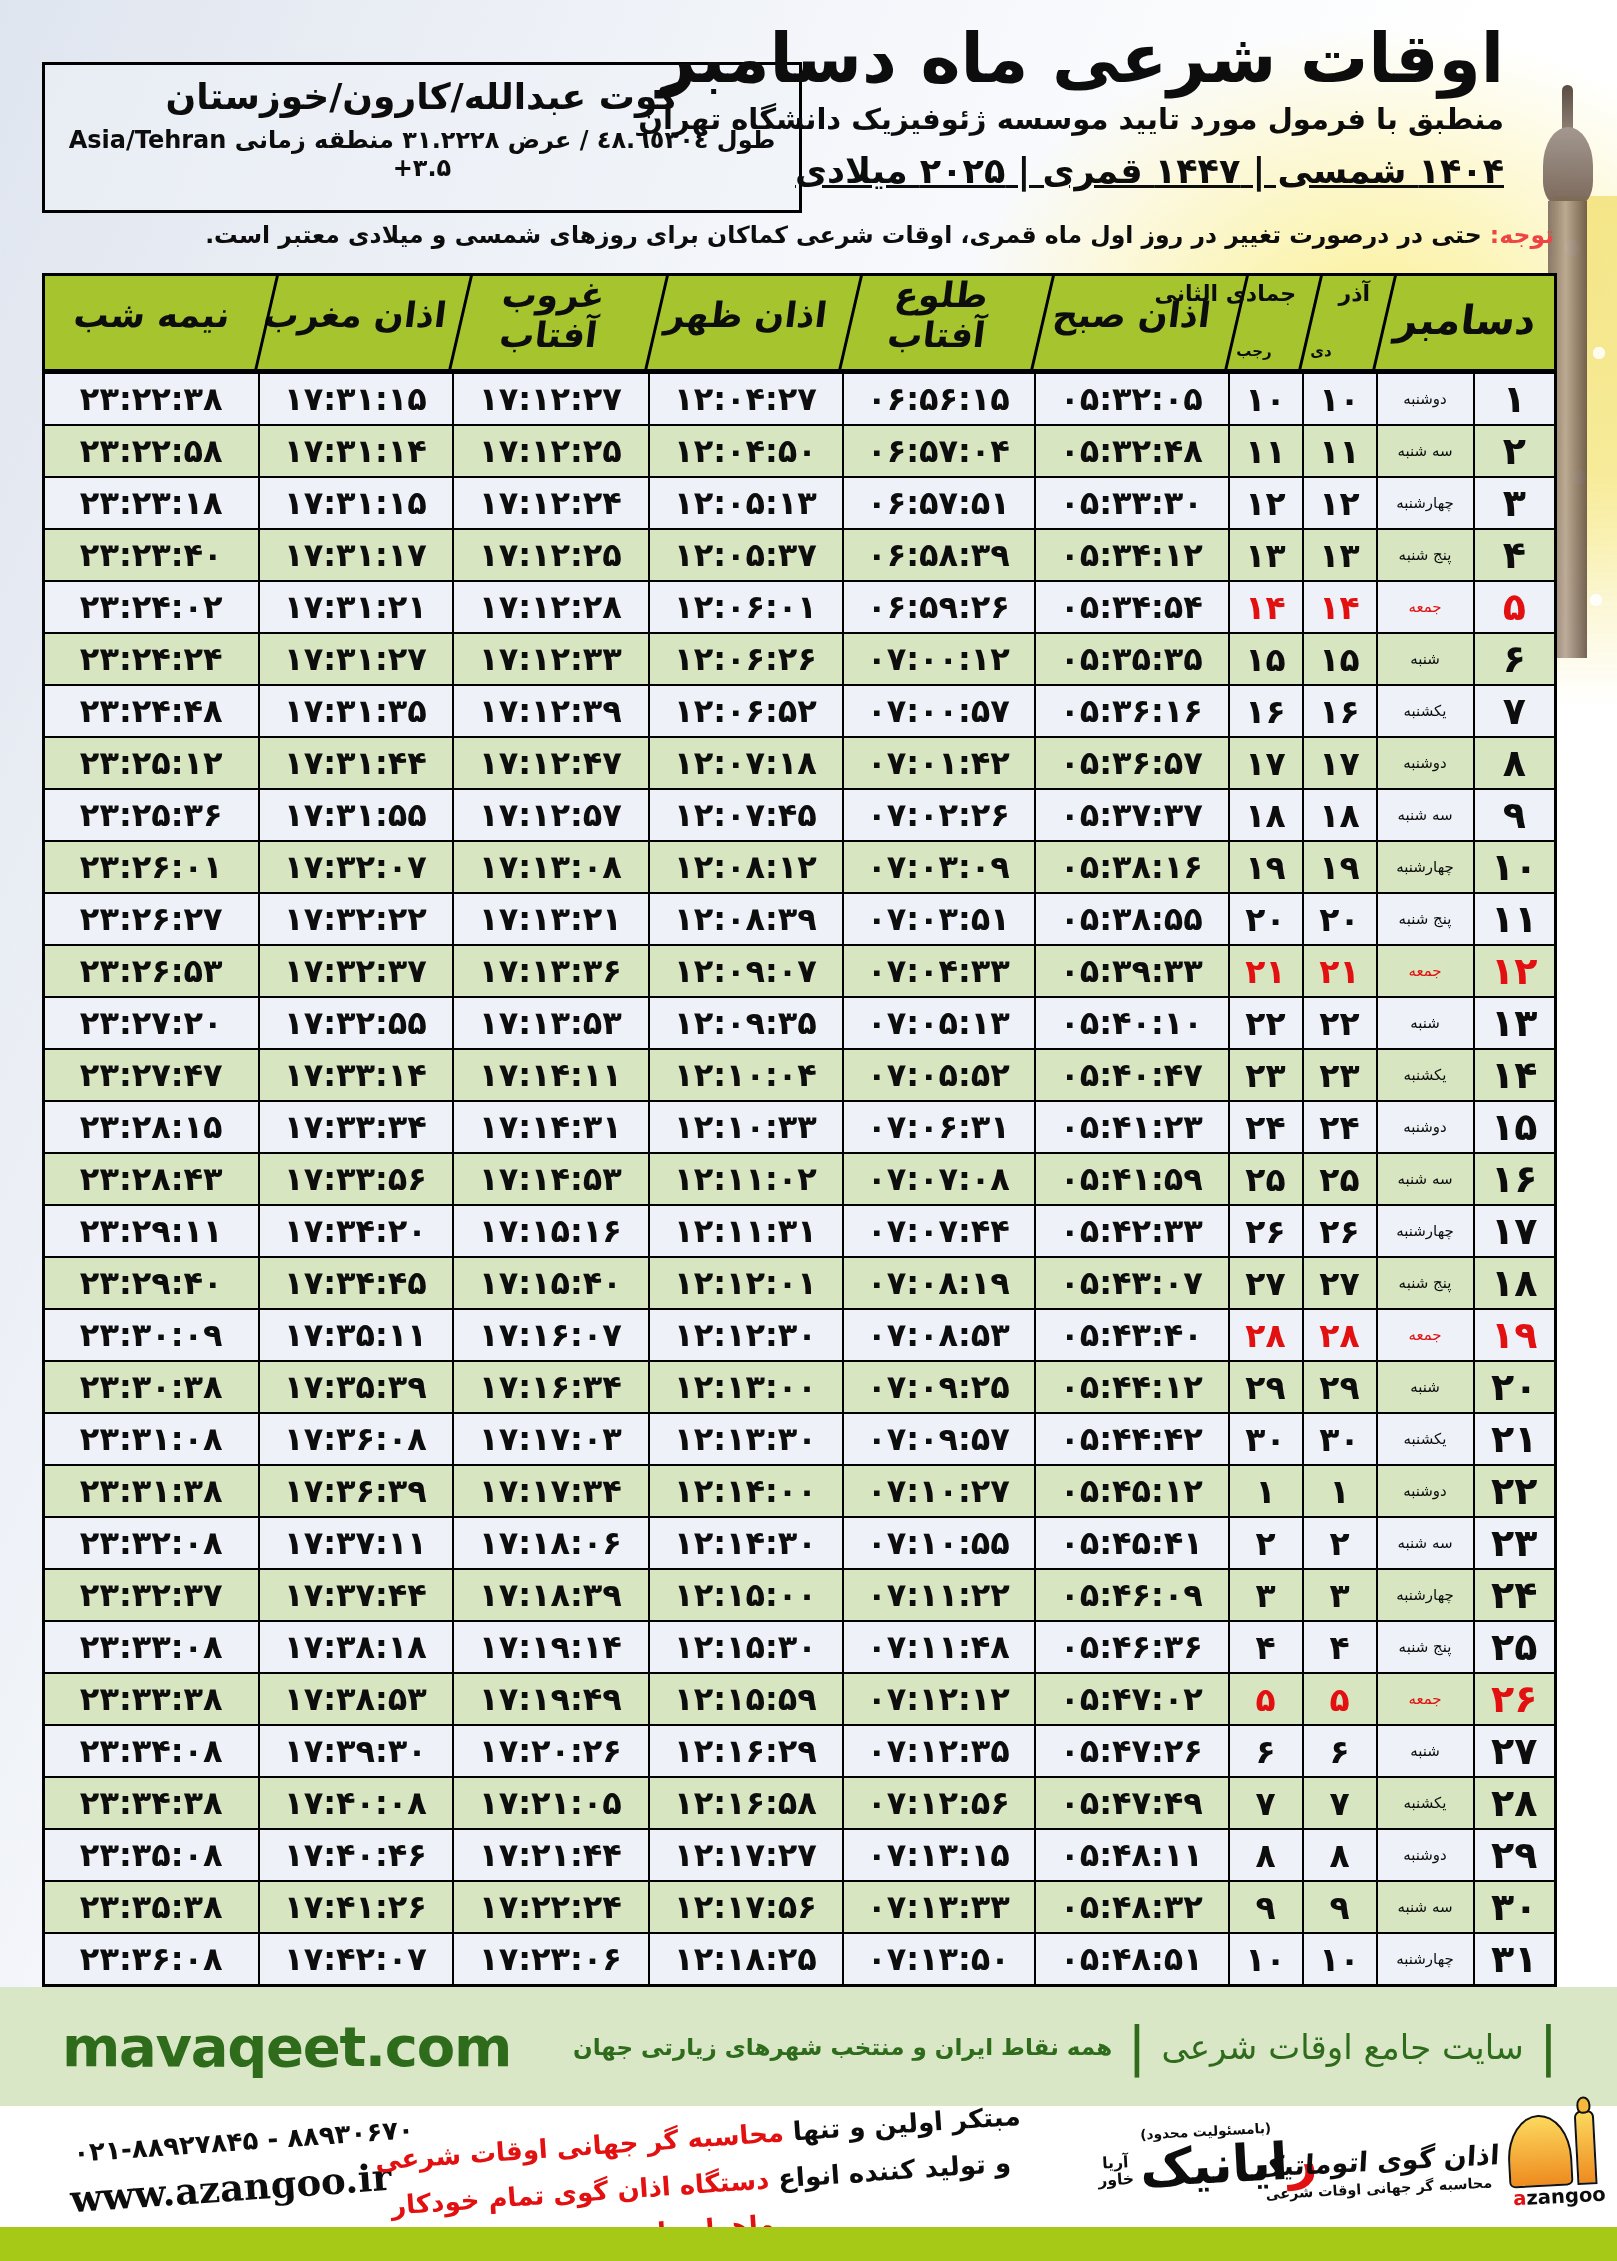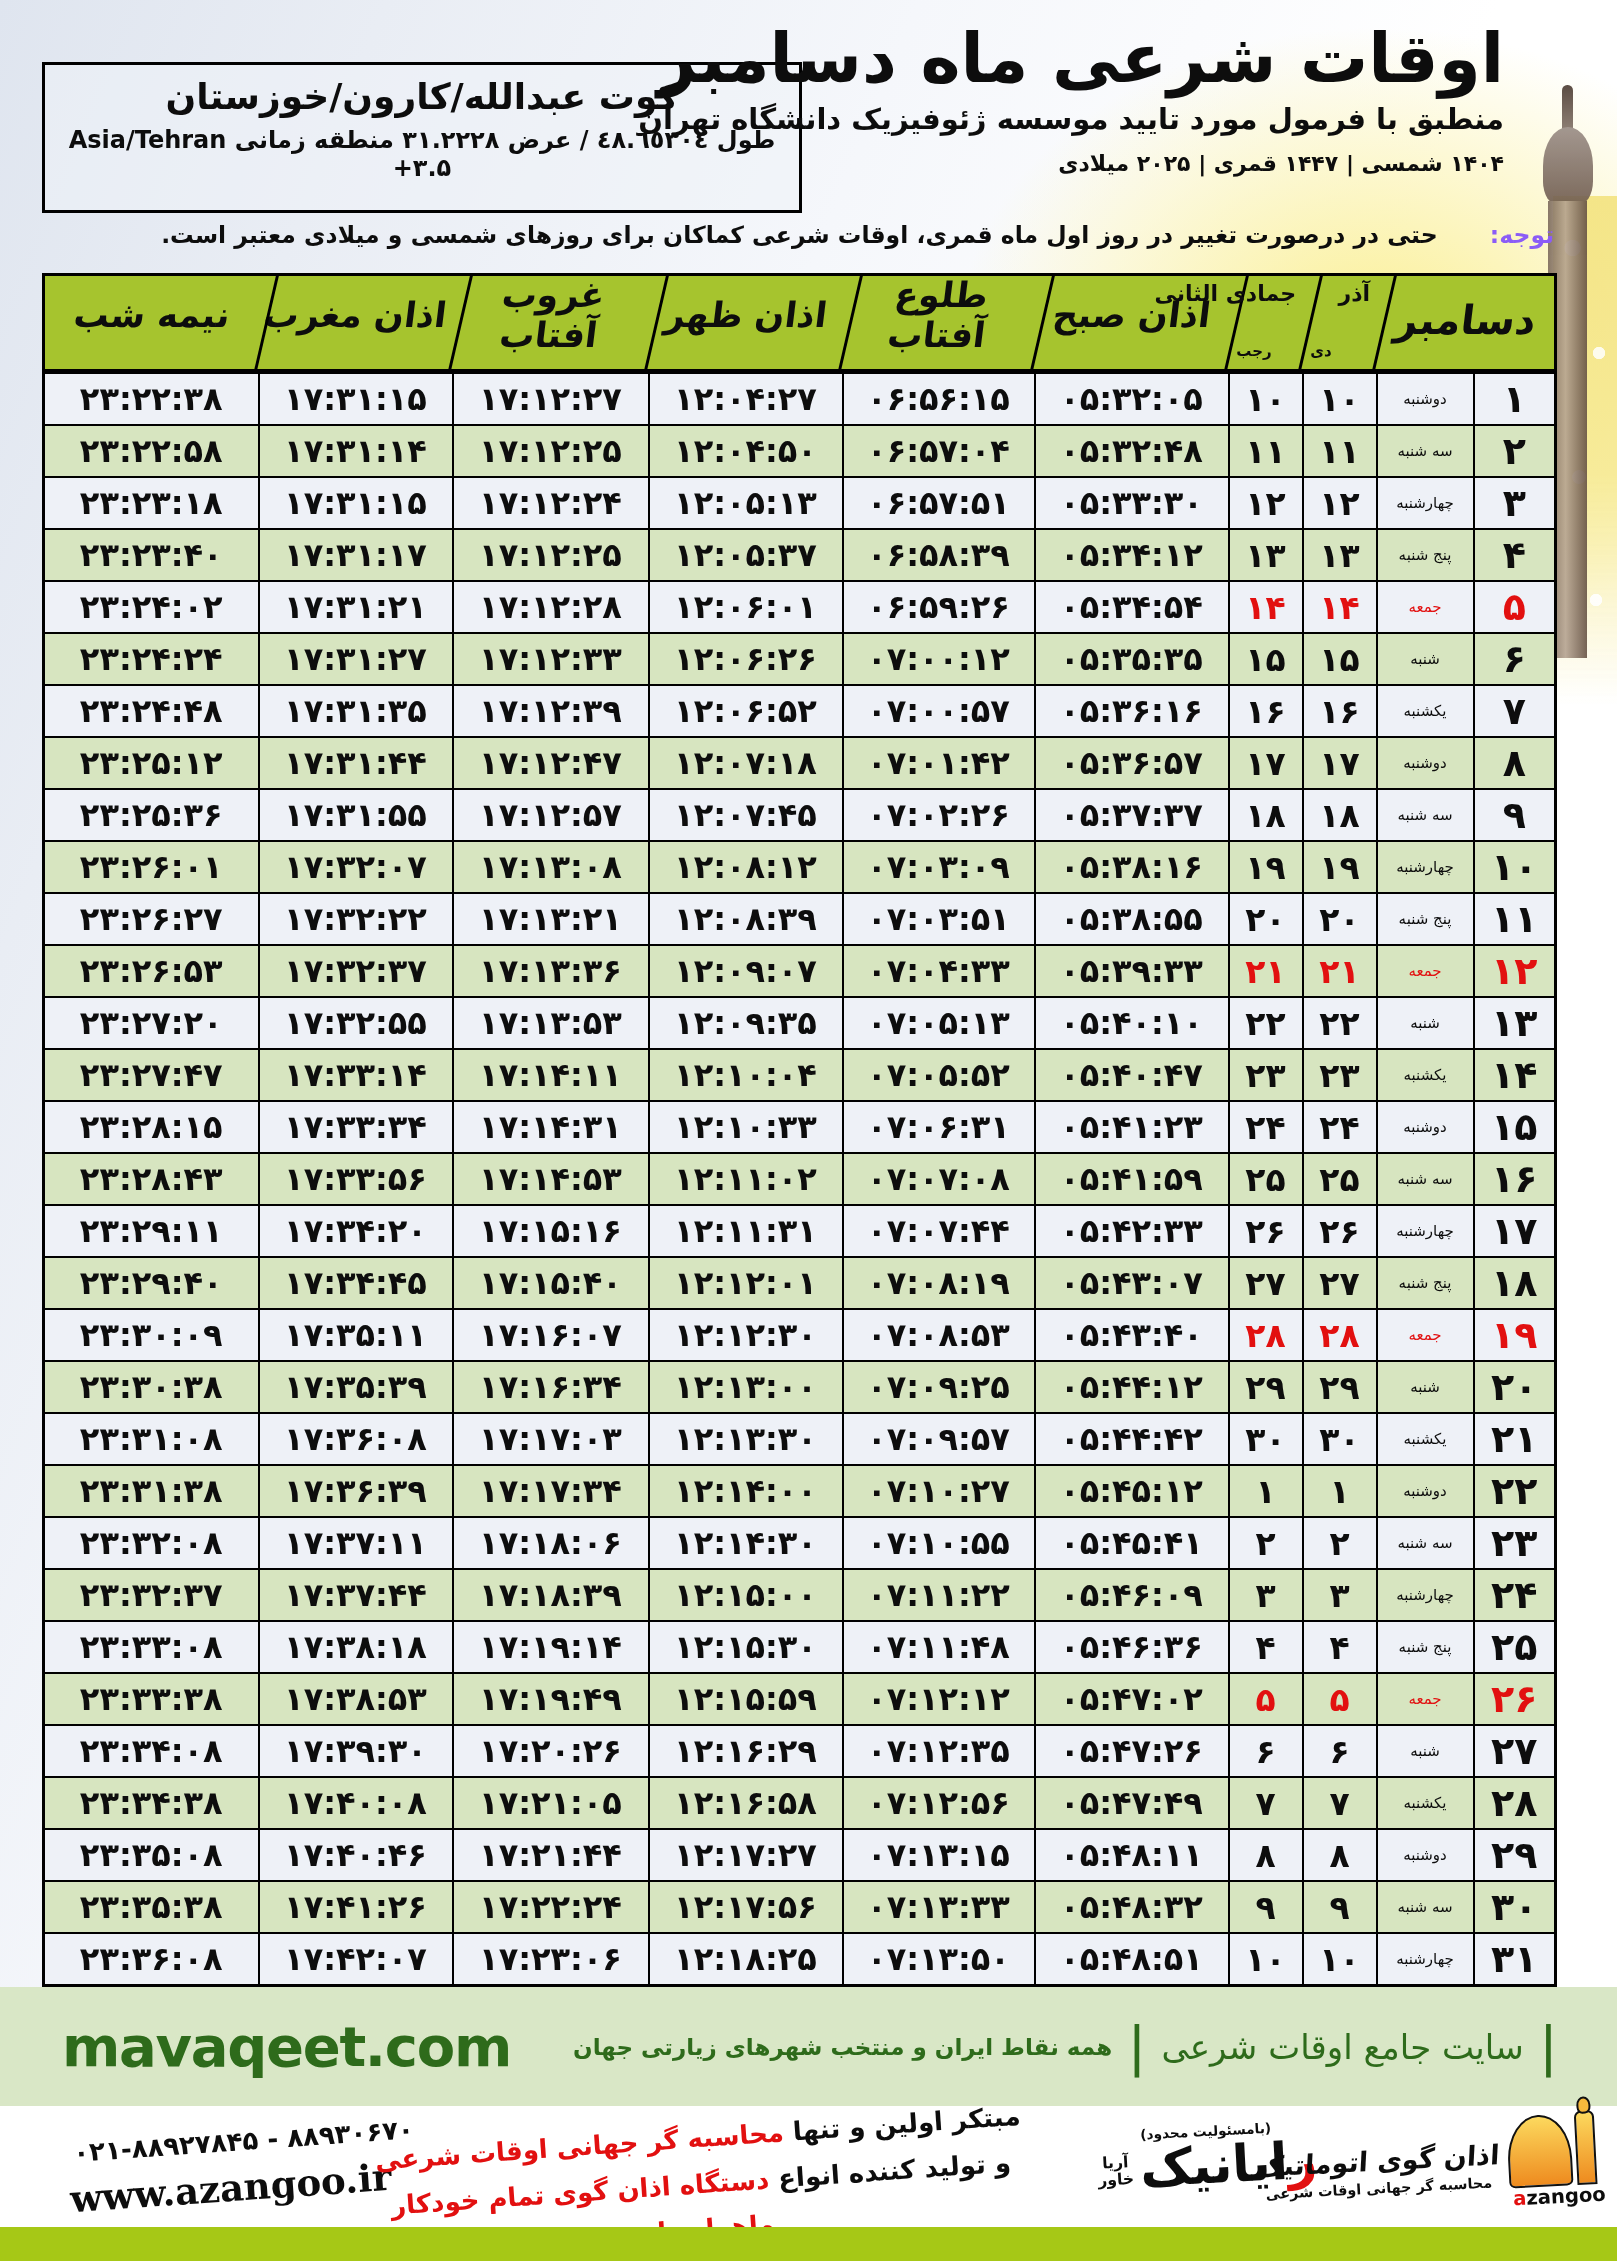--- a/index.html
+++ b/index.html
@@ -32,25 +32,25 @@
   .loc-box{position:absolute;left:42px;top:62px;width:760px;height:151px;z-index:2;
     border:3.3px solid #000;background:rgba(238,242,248,.55);
     direction:rtl;text-align:center;box-sizing:border-box;padding-top:9px;}
   .loc-city{font-size:47px;font-weight:bold;line-height:1.05;}
   .loc-region{font-size:36px;font-weight:bold;line-height:1.25;}
   .loc-coords{font-size:24px;font-weight:bold;margin-top:6.5px;}
 
   .title-block{position:absolute;left:773px;top:18px;width:731px;z-index:2;text-align:right;direction:rtl;}
   .main-title{font-size:68px;font-weight:bold;white-space:nowrap;line-height:1.2;}
   .sub-title{font-size:29px;font-weight:bold;white-space:nowrap;margin-top:2.6px;}
-  .year-line{font-size:22px;font-weight:bold;margin-top:14.4px;}
+  .year-line{font-size:35px;font-weight:bold;margin-top:14.4px;text-decoration:underline;}
 
   .notice{position:absolute;left:42px;top:221px;width:1512px;z-index:2;direction:rtl;
     font-size:23.5px;font-weight:bold;white-space:nowrap;}
-  .notice .red{color:#8b5cf6;margin-left:44px;}
+  .notice .red{color:#ef4444;}
 
   
   table.prayer{position:absolute;left:42px;top:273px;width:1512px;z-index:2;
     border-collapse:collapse;table-layout:fixed;direction:rtl;
     border:3.9px solid #000;}
   table.prayer th{background:#a6c42e;border-top:3.9px solid #000;border-bottom:5.2px solid #000;
     height:93px;position:relative;padding:0;vertical-align:middle;overflow:visible;}
   .diag{position:absolute;left:6.5px;top:-2px;height:98px;width:2.6px;background:#000;transform:skewX(-13deg);z-index:3;}
   .th-label{display:inline-block;font-size:35px;font-weight:bold;transform:skewX(-7deg);position:relative;top:-7.8px;}
   .th-month .th-label{font-size:40px;top:-2.6px;}

